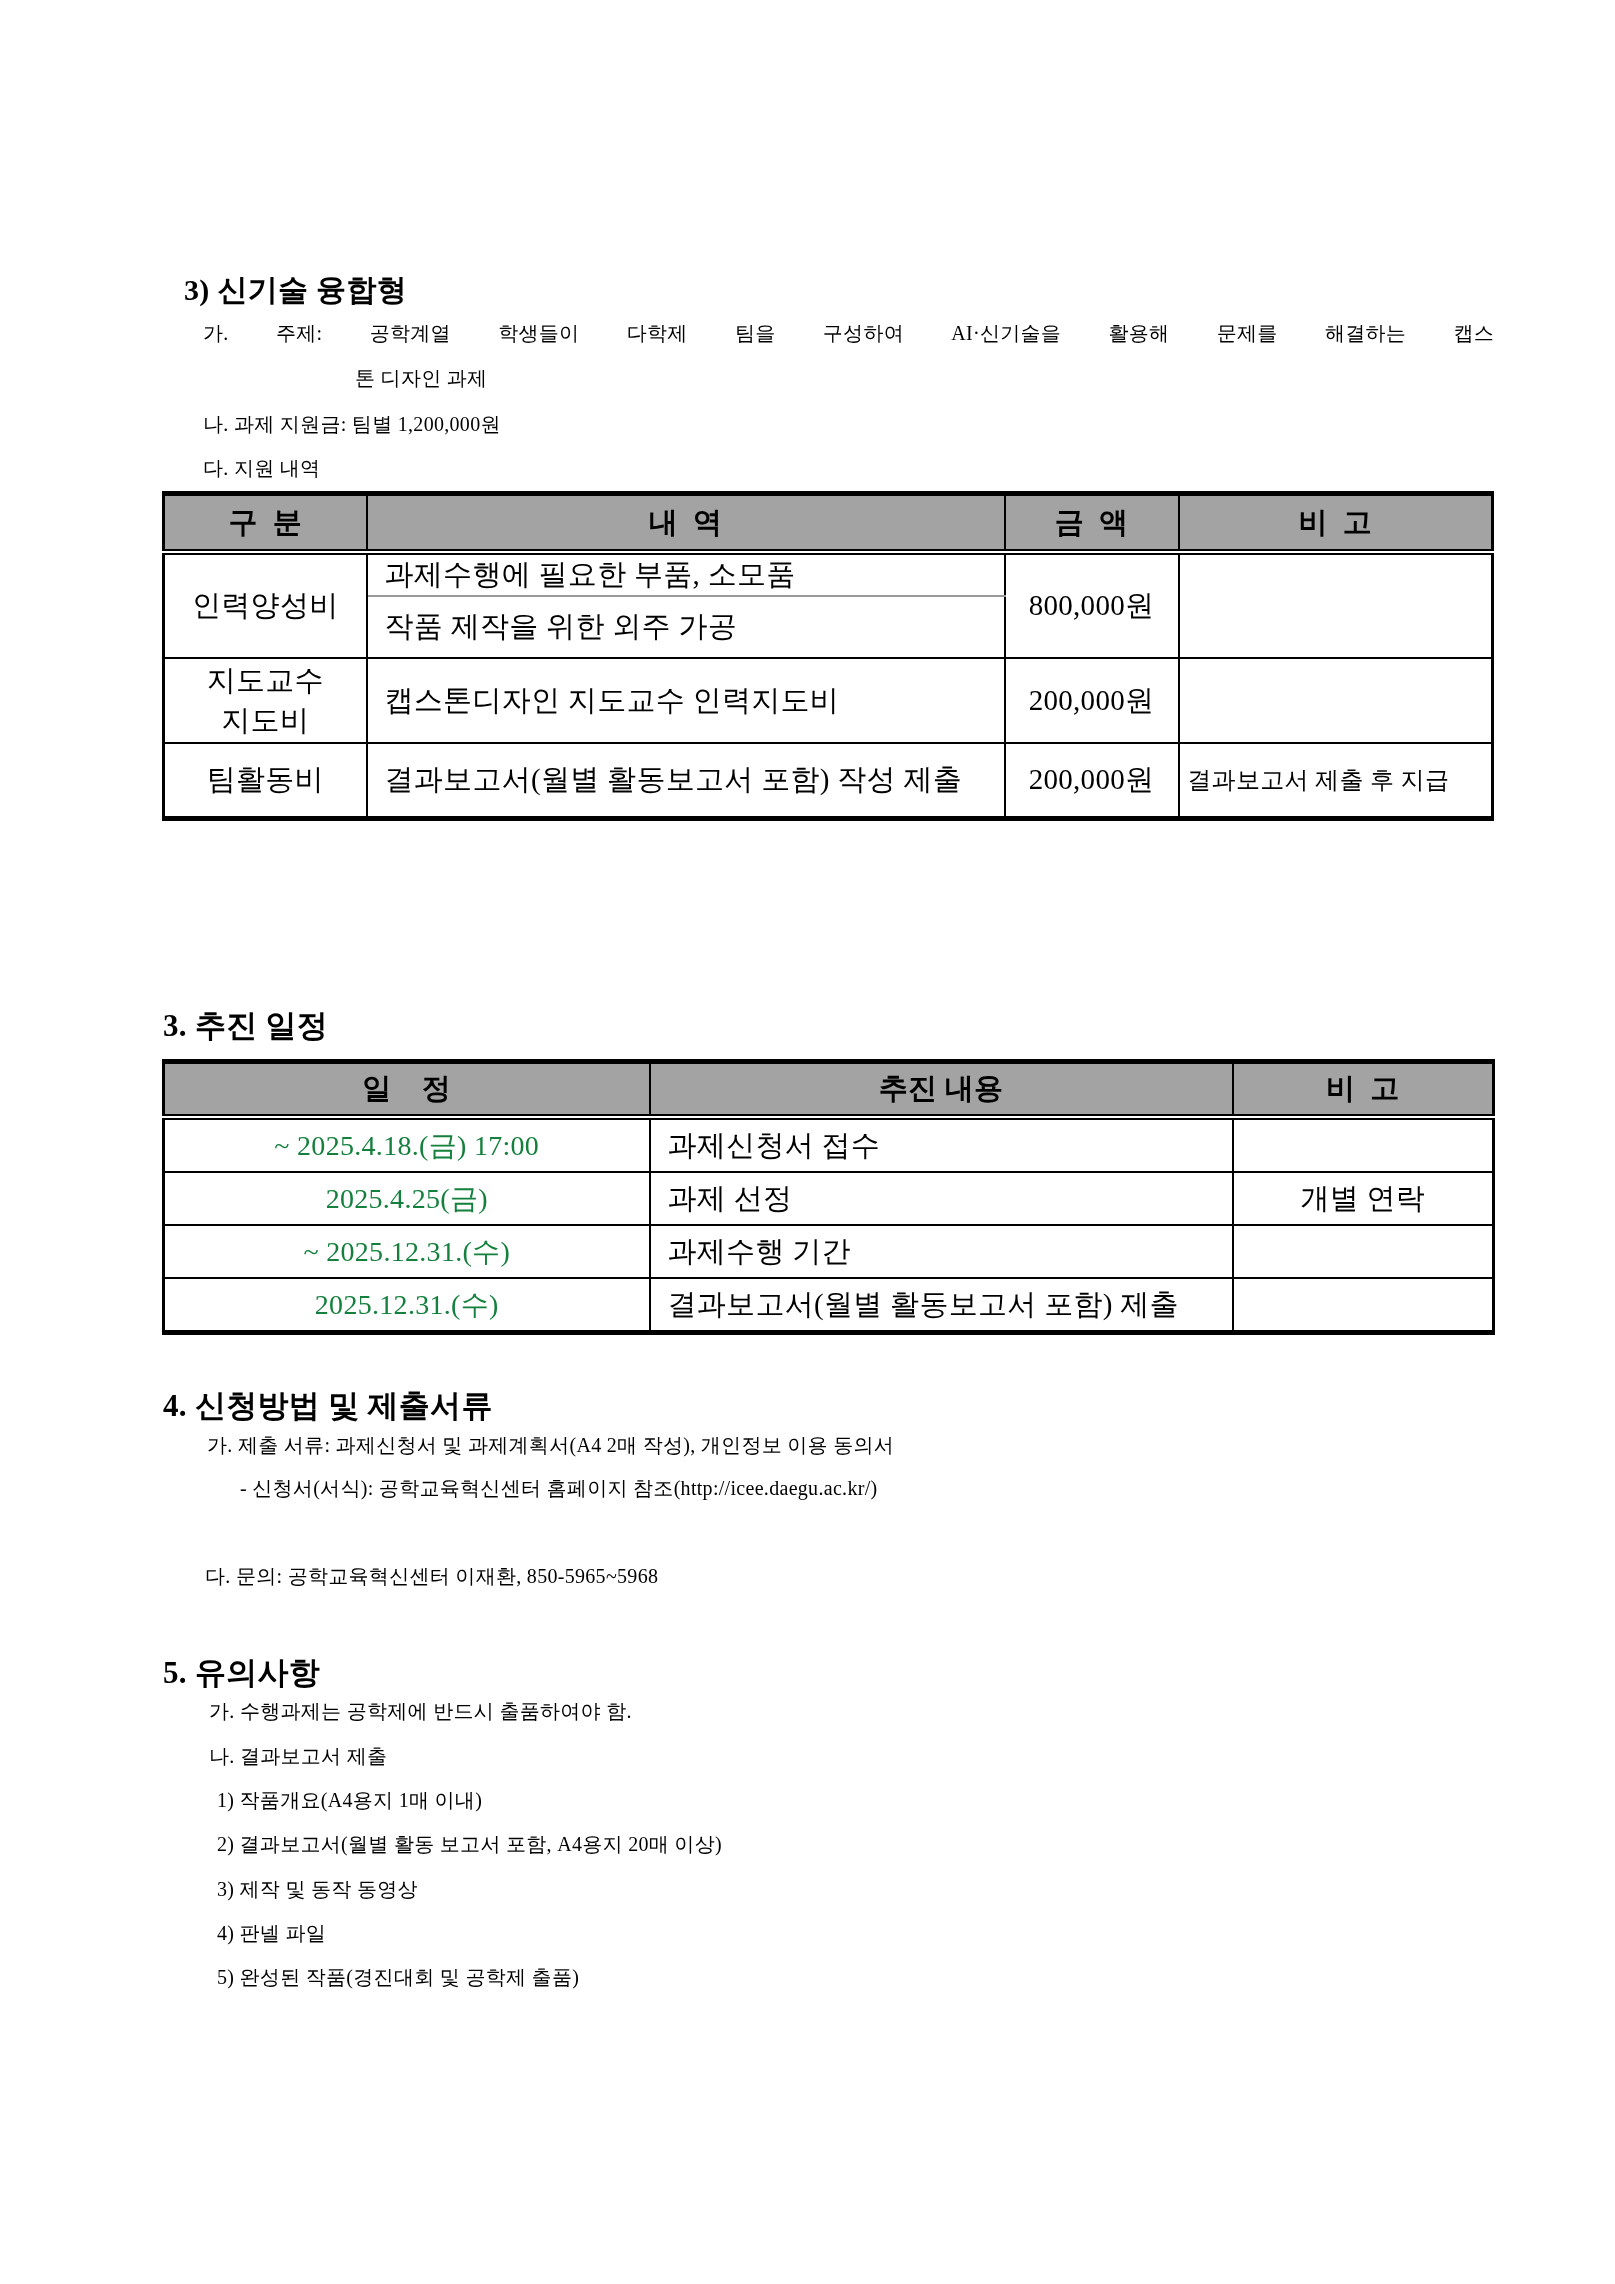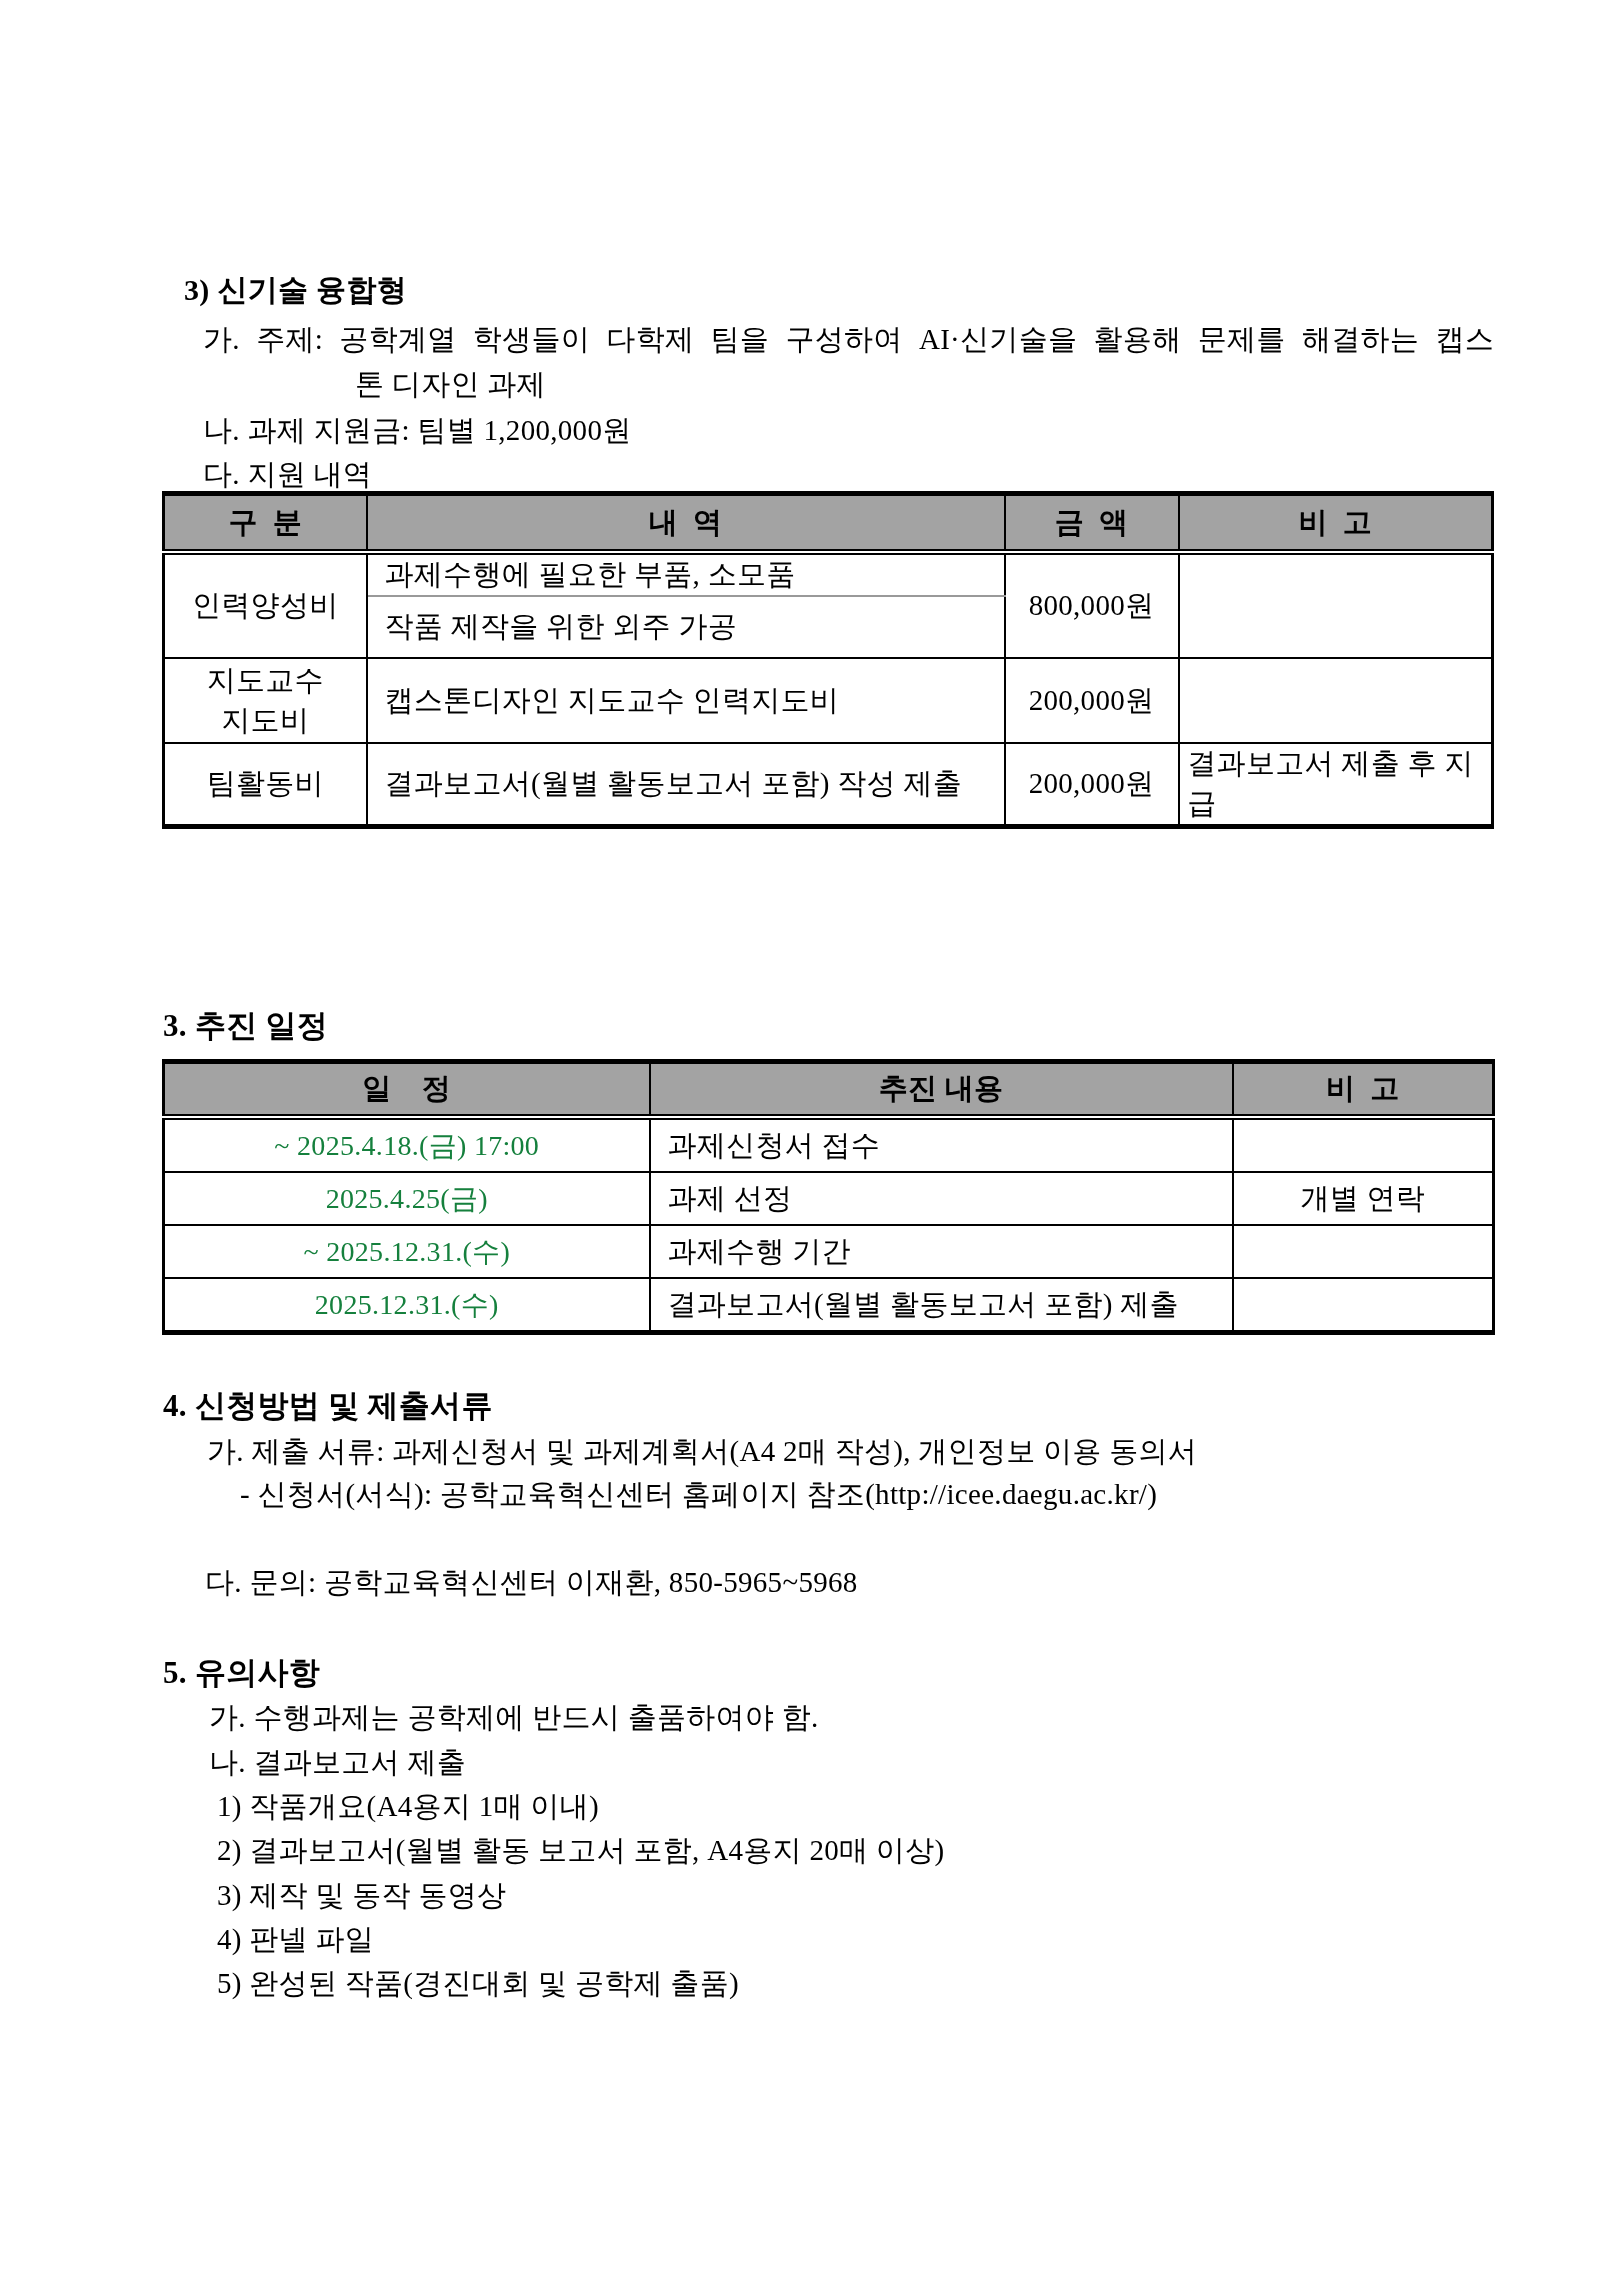--- a/index.html
+++ b/index.html
@@ -7,21 +7,21 @@
     position: relative;
     width: 1616px;
     height: 2056px;
     background: #ffffff;
     font-family: Liberation Serif, serif;
     color: #000000;
     overflow: hidden;
   }
   .line {
     position: absolute;
-    font-size: 29px;
+    font-size: 20px;
     line-height: 1.25;
     white-space: pre;
     letter-spacing: 0.3px;
   }
   .bold { font-weight: 700; }
   .h-num { font-size: 31px; font-weight: 700; }
   .justified {
     white-space: normal;
     text-align: justify;
     text-align-last: justify;
@@ -49,21 +49,21 @@
     text-align: center;
     border-bottom: 6.5px double #000;
     white-space: pre;
   }
   .t1 { left: 162px; top: 491px; width: 1330px; }
   .t2 { left: 162px; top: 1059px; width: 1330px; }
   .cell-left { text-align: left; padding-left: 17px; padding-right: 5.2px; }
   .cell-center { text-align: center; }
   .red { color: #15803d; font-size: 28px; }
   .gray-divider { border-bottom: 2px solid #999999 !important; }
-  .note-cell { text-align: left; padding-left: 7.8px; padding-right: 2.6px; font-size: 29px; }
+  .note-cell { text-align: left; padding-left: 7.8px; padding-right: 2.6px; font-size: 24px; }
   .two-line div { line-height: 1.35; }
   a.email { color: #0000FF; text-decoration: underline; }
   .paren { color: #000000; text-decoration: none; }
 </style>
 </head>
 <body>
 
 <div class="page">
 
   <div class="line bold" style="top:271px; left:184px; font-size:30px;">3) 신기술 융합형</div>

